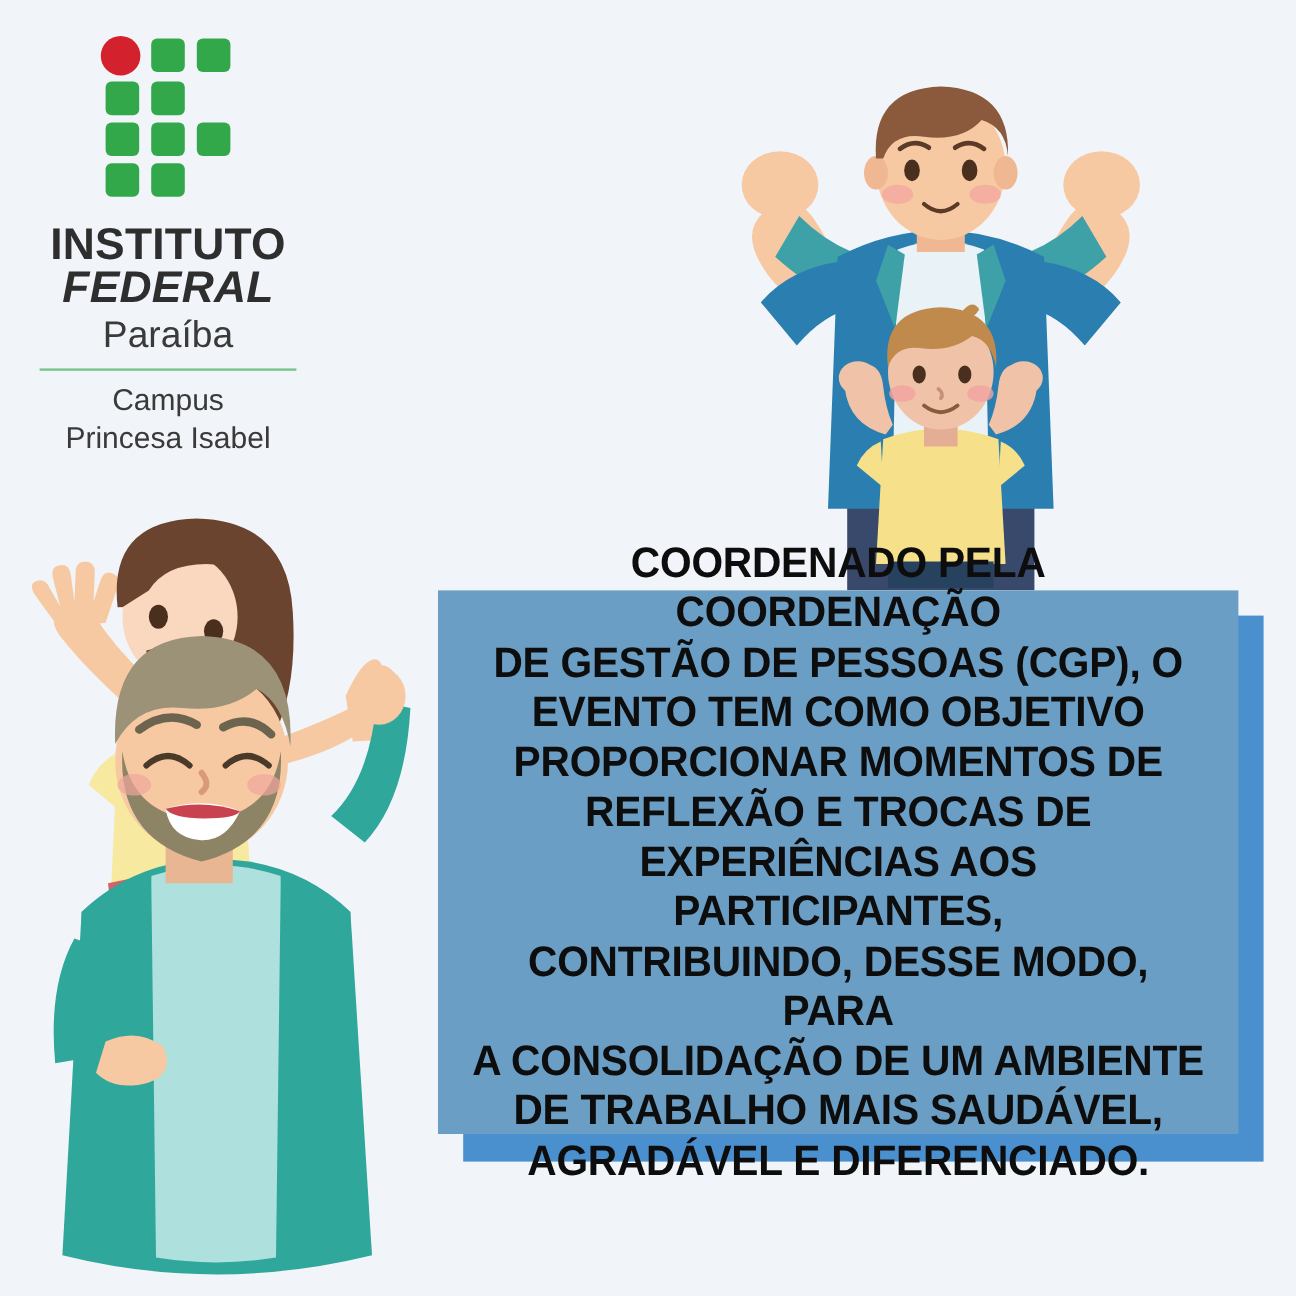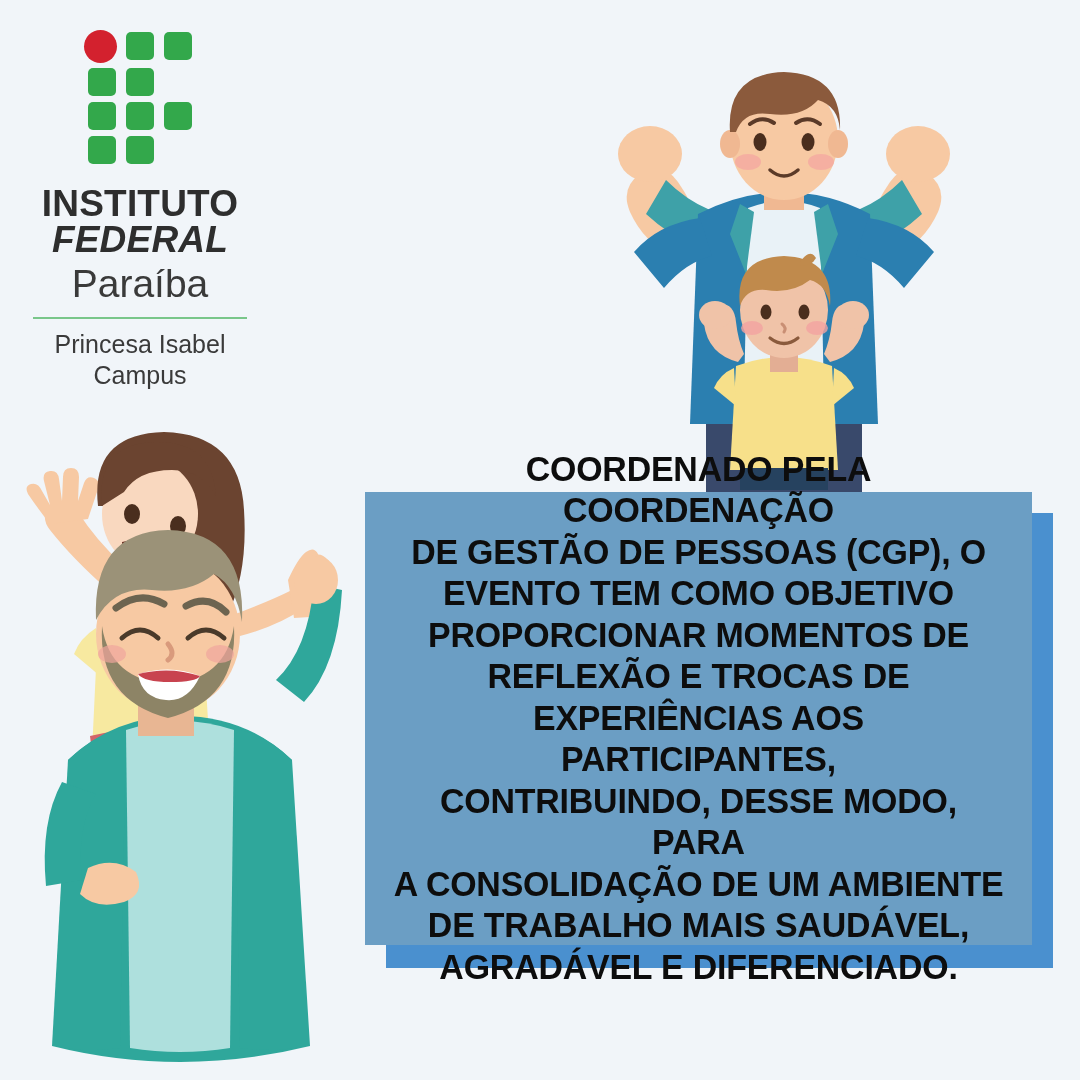--- a/index.html
+++ b/index.html
@@ -16,21 +16,21 @@
   .logo-block{position:absolute;left:0;top:30px;width:280px;}
   .logo-mark{position:relative;width:112px;height:140px;margin:0 auto;}
   .logo-mark .cell{position:absolute;width:28px;height:28px;background:#33a84b;border-radius:5px;}
   .logo-mark .cell.r{background:#d3212e;border-radius:50%;width:33px;height:33px;}
   .logo-wordmark{text-align:center;margin-top:16px;}
   .logo-wordmark .l1,.logo-wordmark .l2{
     font-weight:bold;color:#2e2e2e;letter-spacing:.2px;line-height:.98;
     font-size:37px;font-family:"Liberation Sans",sans-serif;
   }
   .logo-wordmark .l2{font-size:37px;font-style:italic;}
-  .logo-wordmark .l3{font-size:39px;color:#3a3a3a;line-height:1.18;margin-top:2px;}
+  .logo-wordmark .l3{font-size:31px;color:#3a3a3a;line-height:1.18;margin-top:2px;}
   .logo-rule{height:2px;background:#79c68a;margin:10px 33px 0 33px;}
   .logo-campus{text-align:center;margin-top:10px;color:#3a3a3a;font-size:25px;line-height:1.24;}
 
   
   .illus{position:absolute;}
   .illus svg{display:block;}
   #illus-top{left:588px;top:62px;width:392px;height:430px;}
   #illus-bottom{left:-8px;top:430px;width:372px;height:660px;}
 
   
@@ -80,22 +80,22 @@
 
     <div class="logo-wordmark">
       <div class="l1">INSTITUTO</div>
       <div class="l2">FEDERAL</div>
       <div class="l3">Paraíba</div>
     </div>
 
     <div class="logo-rule"></div>
 
     <div class="logo-campus">
+      <div>Campus</div>
       <div>Princesa Isabel</div>
-      <div>Campus</div>
     </div>
   </div>
 
   <div class="illus" id="illus-top">
     <svg viewBox="0 0 392 430" width="392" height="430" xmlns="http://www.w3.org/2000/svg">
 
       <path d="M118 350 h156 v80 h-156 z" fill="#39496b"></path>
 
       <path d="M104 200 q-44 -10 -62 -50 q-10 -24 10 -38 q22 -14 38 8 q14 20 22 44 z" fill="#f7c9a3"></path>
       <path d="M288 200 q44 -10 62 -50 q10 -24 -10 -38 q-22 -14 -38 8 q-14 20 -22 44 z" fill="#f7c9a3"></path>

